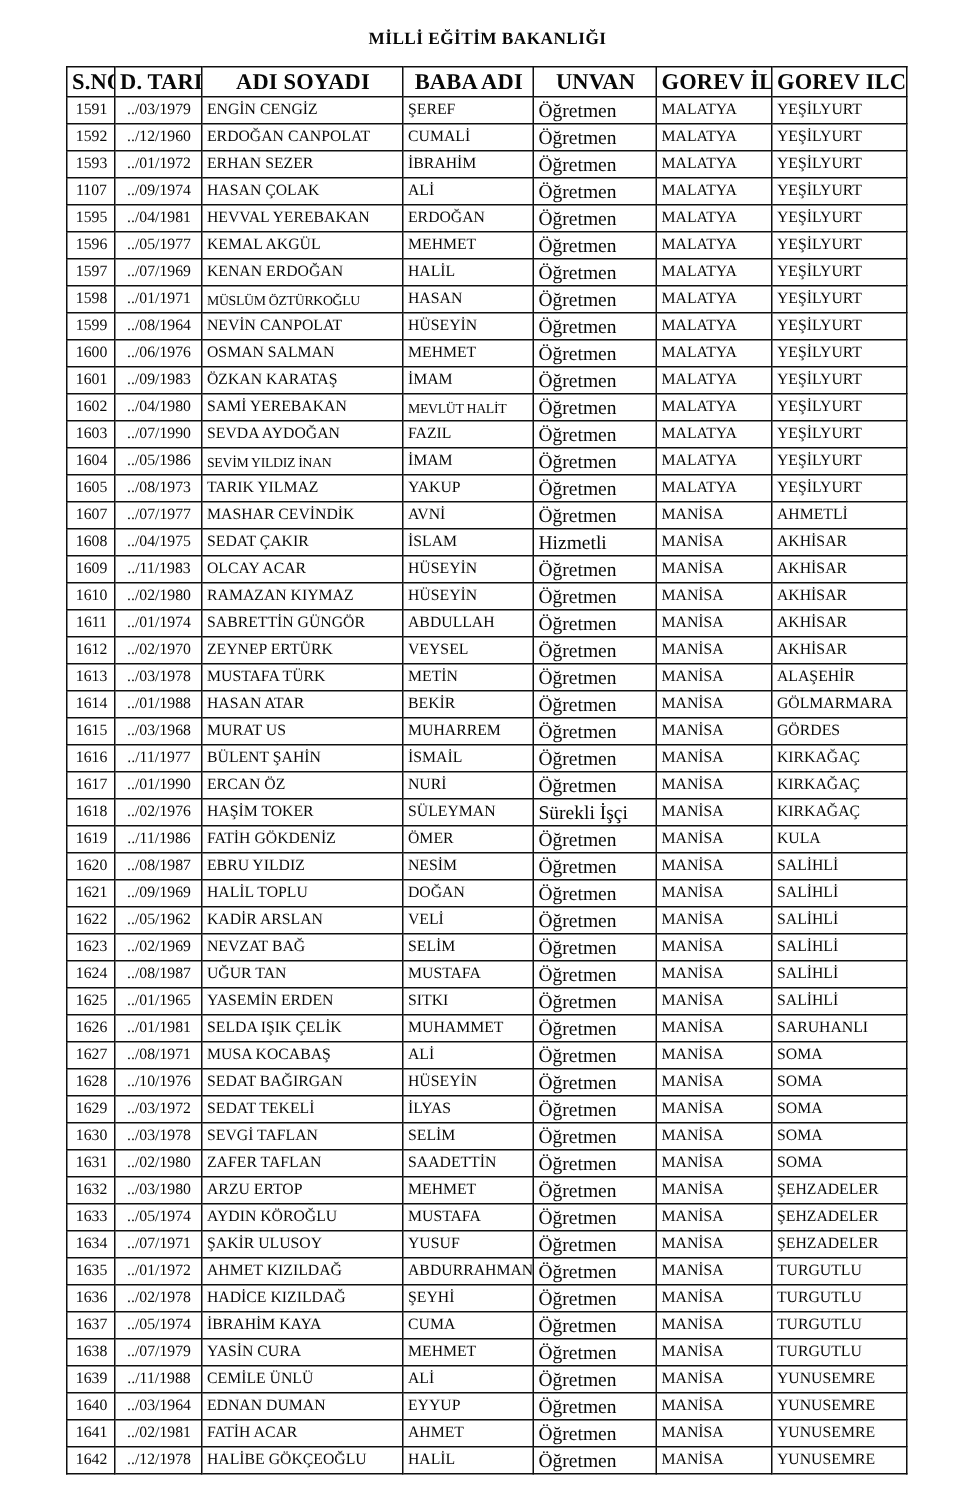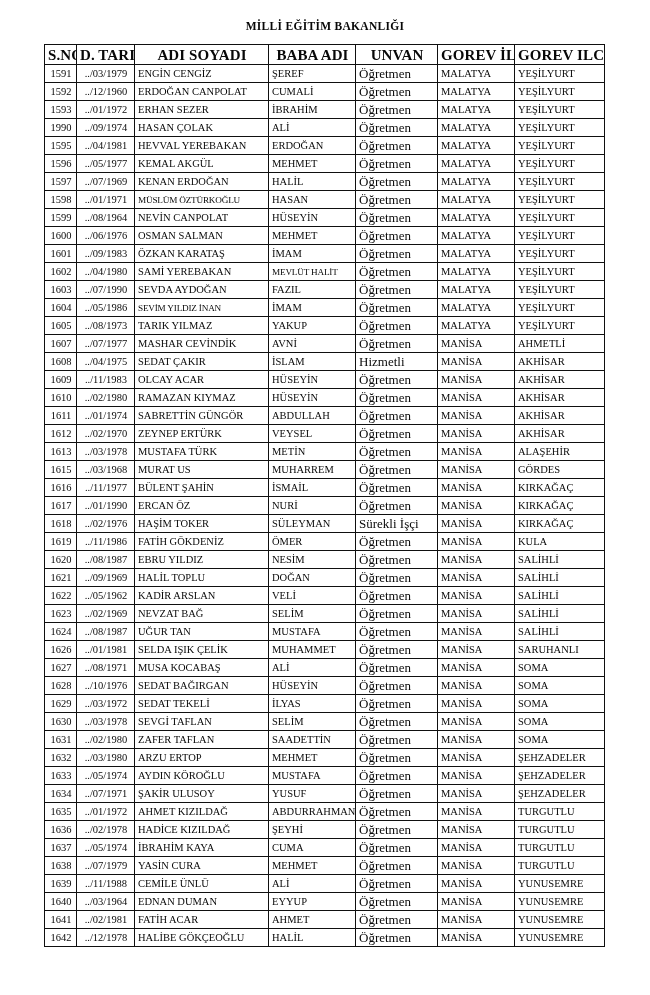--- a/index.html
+++ b/index.html
@@ -151,21 +151,21 @@
           <tr>
             <td class="sno">1593</td>
             <td class="date">../01/1972</td>
             <td class="name">ERHAN SEZER</td>
             <td class="baba">İBRAHİM</td>
             <td class="unvan">Öğretmen</td>
             <td class="il">MALATYA</td>
             <td class="ilce">YEŞİLYURT</td>
           </tr>
           <tr>
-            <td class="sno">1990</td>
+            <td class="sno">1107</td>
             <td class="date">../09/1974</td>
             <td class="name">HASAN ÇOLAK</td>
             <td class="baba">ALİ</td>
             <td class="unvan">Öğretmen</td>
             <td class="il">MALATYA</td>
             <td class="ilce">YEŞİLYURT</td>
           </tr>
           <tr>
             <td class="sno">1595</td>
             <td class="date">../04/1981</td>
@@ -322,20 +322,29 @@
           <tr>
             <td class="sno">1613</td>
             <td class="date">../03/1978</td>
             <td class="name">MUSTAFA TÜRK</td>
             <td class="baba">METİN</td>
             <td class="unvan">Öğretmen</td>
             <td class="il">MANİSA</td>
             <td class="ilce">ALAŞEHİR</td>
           </tr>
           <tr>
+            <td class="sno">1614</td>
+            <td class="date">../01/1988</td>
+            <td class="name">HASAN ATAR</td>
+            <td class="baba">BEKİR</td>
+            <td class="unvan">Öğretmen</td>
+            <td class="il">MANİSA</td>
+            <td class="ilce">GÖLMARMARA</td>
+          </tr>
+          <tr>
             <td class="sno">1615</td>
             <td class="date">../03/1968</td>
             <td class="name">MURAT US</td>
             <td class="baba">MUHARREM</td>
             <td class="unvan">Öğretmen</td>
             <td class="il">MANİSA</td>
             <td class="ilce">GÖRDES</td>
           </tr>
           <tr>
             <td class="sno">1616</td>
@@ -407,20 +416,29 @@
             <td class="baba">SELİM</td>
             <td class="unvan">Öğretmen</td>
             <td class="il">MANİSA</td>
             <td class="ilce">SALİHLİ</td>
           </tr>
           <tr>
             <td class="sno">1624</td>
             <td class="date">../08/1987</td>
             <td class="name">UĞUR TAN</td>
             <td class="baba">MUSTAFA</td>
+            <td class="unvan">Öğretmen</td>
+            <td class="il">MANİSA</td>
+            <td class="ilce">SALİHLİ</td>
+          </tr>
+          <tr>
+            <td class="sno">1625</td>
+            <td class="date">../01/1965</td>
+            <td class="name">YASEMİN ERDEN</td>
+            <td class="baba">SITKI</td>
             <td class="unvan">Öğretmen</td>
             <td class="il">MANİSA</td>
             <td class="ilce">SALİHLİ</td>
           </tr>
           <tr>
             <td class="sno">1626</td>
             <td class="date">../01/1981</td>
             <td class="name">SELDA IŞIK ÇELİK</td>
             <td class="baba">MUHAMMET</td>
             <td class="unvan">Öğretmen</td>

